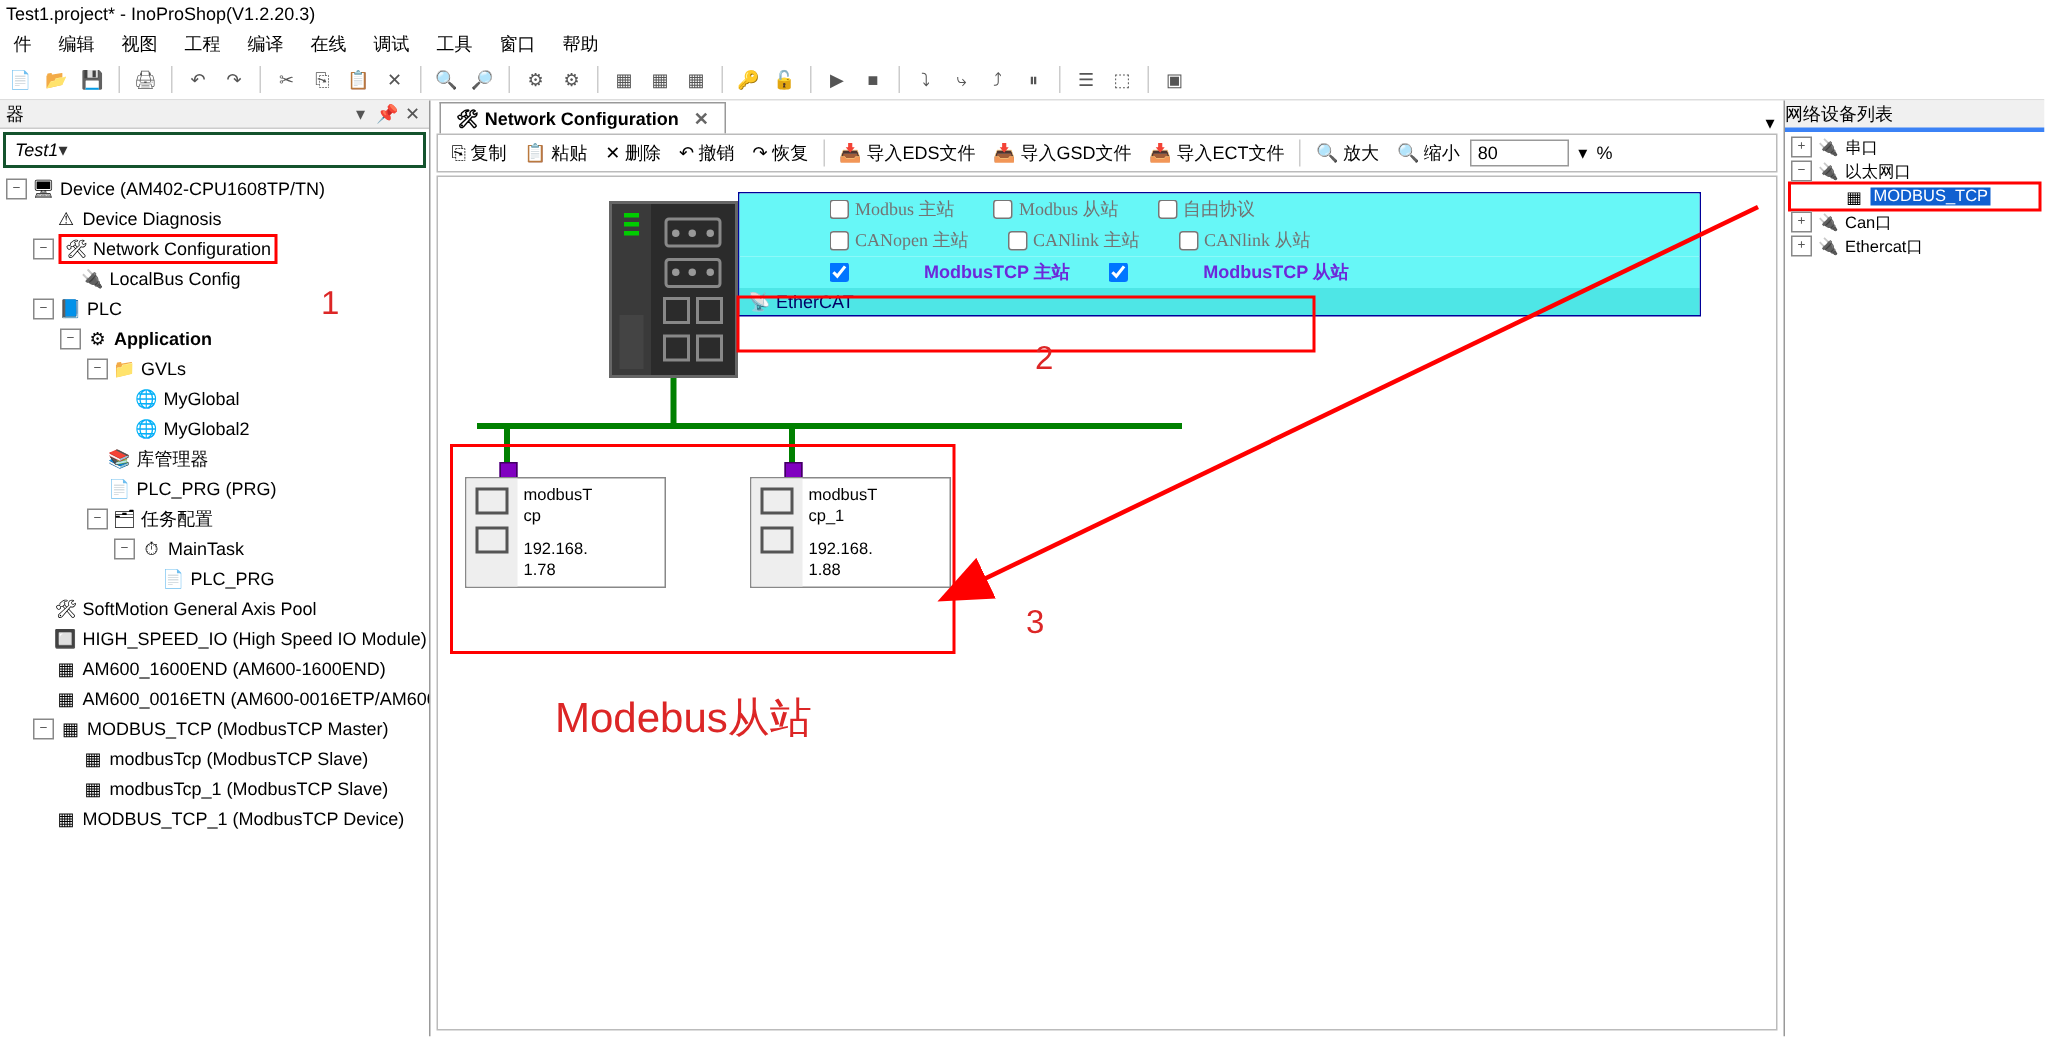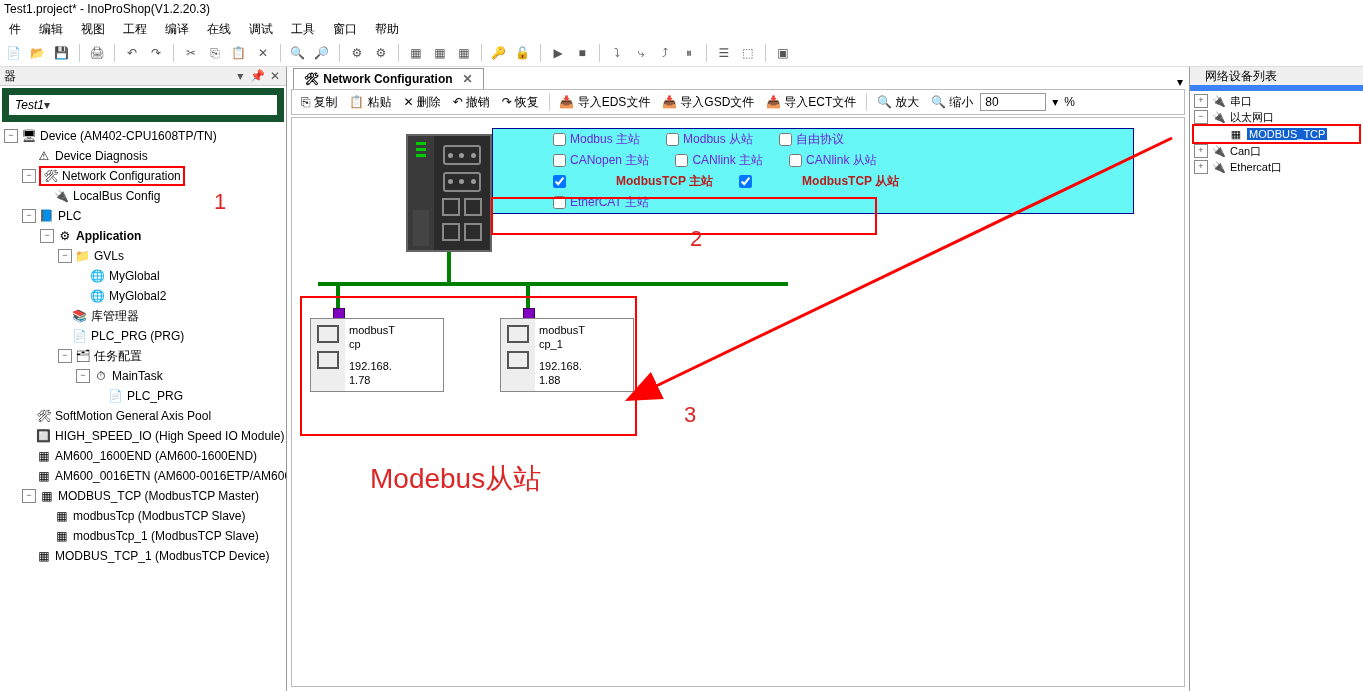--- a/index.html
+++ b/index.html
@@ -66,21 +66,21 @@
     justify-content: space-between;
     align-items: center;
     padding: 0 4px;
   }
   .panel-header .hdr-btns span {
     width: 14px; display: inline-block; text-align: center;
     color: #555;
   }
   .project-combo {
     height: 20px;
-    border: 7px solid #14532d;
+    border: 2px solid #14532d;
     margin: 2px;
     display: flex; align-items: center;
     padding-left: 6px;
   }
   .project-combo .dd { padding-right: 6px; color:#333; }
   .tree {
     flex: 1;
     overflow: hidden;
     padding-top: 2px;
   }
@@ -223,22 +223,22 @@
     background: #67f7f7;
     display: flex;
     padding: 2px 0 2px 60px;
     gap: 26px;
   }
   .chk {
     display: flex; align-items: center;
     gap: 4px;
   }
   .chk input { margin:0; }
-  .red { color: #b91c1c; font-weight: bold; padding-left: 46px; }
-  .blue { color: #6d28d9; }
+  .red { color: #6d28d9; font-weight: bold; padding-left: 46px; }
+  .blue { color: #737373; font-family: Liberation Serif, serif; }
   .eth-hi {
     border: 2px solid #f00;
     position: absolute;
     left: 199px; top: 79px;
     width: 382px; height: 34px;
     pointer-events: none;
   }
 
   
   .gline { position:absolute; background:#008000; }
@@ -281,22 +281,22 @@
   }
 
   
   .right-panel {
     width: 173px;
     display: flex; flex-direction: column;
   }
   .right-header {
     height: 18px;
     background: #f0f0f0;
-    border-bottom: 6px solid #3b82f6;
-    padding-left: 15px;
+    border-bottom: 3px solid #3b82f6;
+    padding-left: 0;
     line-height: 18px;
   }
   .rtree {
     padding: 2px;
   }
   .rtree-row {
     display:flex; align-items:center;
     height: 16px;
     font-size: 11px;
     white-space: nowrap;
@@ -638,26 +638,21 @@
                 <input type="checkbox" checked="" style="">
                 <span class="red">ModbusTCP 主站</span>
               </label>
             <label class="chk">
                 <input type="checkbox" checked="" style="">
                 <span class="red">ModbusTCP 从站</span>
               </label>
           </div>
         </div>
         <div class="cfg-sec">
-          <div class="cfg-row">
-            <label class="chk">
-                <input type="checkbox" style="">
-                <span class="blue">EtherCAT 主站</span>
-              </label>
-          </div>
+          <div class="cfg-head"><span style="color:#055">📡</span> <span>EtherCAT</span></div>
         </div>
       </div>
       <div class="eth-hi"></div>
 
       <div class="gline" style="left:155px; top:134px; width:4px; height:34px"></div>
       <div class="gline" style="left:26px;  top:164px; width:470px; height:4px"></div>
       <div class="gline" style="left:44px;  top:164px; width:4px; height:30px"></div>
       <div class="gline" style="left:234px; top:164px; width:4px; height:30px"></div>
       <div class="purple-dot" style="left:41px; top:190px"></div>
       <div class="purple-dot" style="left:231px; top:190px"></div>

